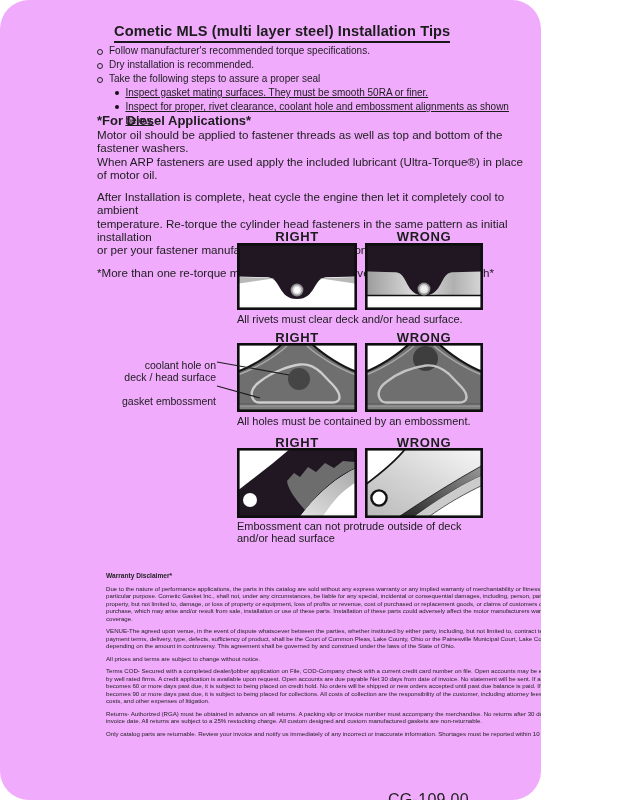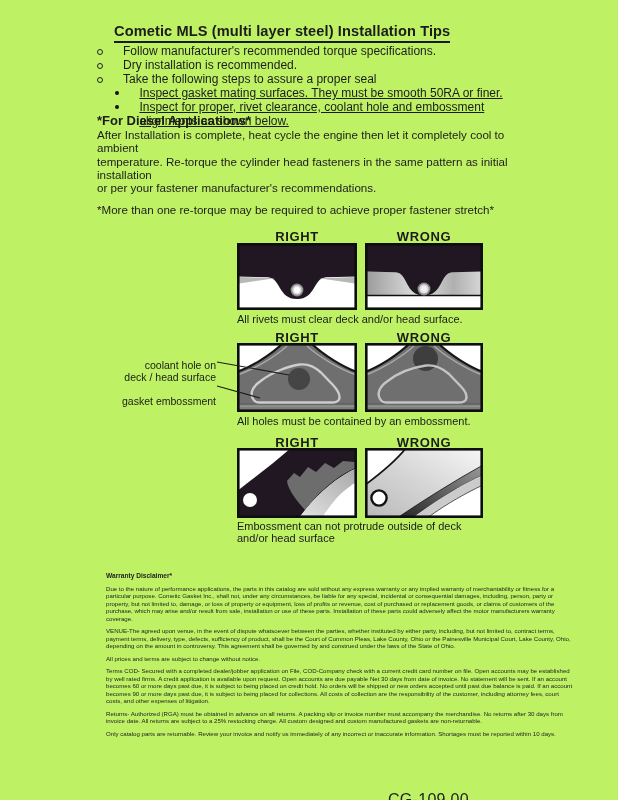--- a/index.html
+++ b/index.html
@@ -1,31 +1,31 @@
 <!DOCTYPE html>
 <html><head>
 <meta charset="utf-8">
 <style>
   html,body { margin:0; padding:0; background:#ffffff; }
   .page {
-    position:relative; width:618px; height:800px; background:#bef264;
-    font-family:"Liberation Sans", sans-serif; color:#1c1c1c; overflow:hidden;
+    position:relative; width:541px; height:800px; background:#f0abfc;
+    font-family:"Liberation Sans", sans-serif; color:#1c1c1c; overflow:hidden;border-radius:29px;
   }
   .preline { white-space:pre-line; }
 
   
   .title {
     position:absolute; left:114px; top:23px; margin:0;
     font-size:14.6px; font-weight:700; letter-spacing:.1px;
     border-bottom:2px solid #1a1a1a; padding-bottom:2px;
   }
 
   
   .tips { position:absolute; left:97px; top:44px; width:436px; }
-  .tip { display:flex; gap:20px; line-height:14px; font-size:12px; }
+  .tip { display:flex; gap:6px; line-height:14px; font-size:10px; }
   .tip.l2 { margin-left:18px;text-decoration:underline; }
   .dot { flex:0 0 auto; width:4px; height:4px; border-radius:50%; margin-top:4.6px; }
   .dot.hollow { border:1.1px solid #222; }
   .dot.filled { background:#111; width:4.4px; height:4.4px; }
 
   
   .diesel { position:absolute; left:97px; top:113px; width:438px; }
   .d-head { font-size:13px; font-weight:700; margin:0 0 0 0; }
   .diesel p { font-size:11.6px; line-height:13.3px; margin:0 0 9px 0; }
 
@@ -69,20 +69,22 @@
       <span>Inspect gasket mating surfaces.  They must be smooth 50RA or finer.</span>
     </div>
     <div class="tip l2">
       <span class="dot filled"></span>
       <span>Inspect for proper, rivet clearance, coolant hole and embossment alignments as shown below.</span>
     </div>
   </div>
 
   <div class="diesel">
     <div class="d-head">*For Diesel Applications*</div>
+    <p class="preline">Motor oil should be applied to fastener threads as well as top and bottom of the fastener washers.
+When ARP fasteners are used apply the included lubricant (Ultra-Torque®) in place of motor oil.</p>
     <p class="preline">After Installation is complete, heat cycle the engine then let it completely cool to ambient
 temperature. Re-torque the cylinder head fasteners in the same pattern as initial installation
 or per your fastener manufacturer's recommendations.</p>
     <p class="preline">*More than one re-torque may be required to achieve proper fastener stretch*</p>
   </div>
 
   <div class="figures">
 
     <div class="fig-label" style="left:140px; top:1px; width:120px">RIGHT</div>
     <div class="fig-label" style="left:268px; top:1px; width:118px">WRONG</div>

